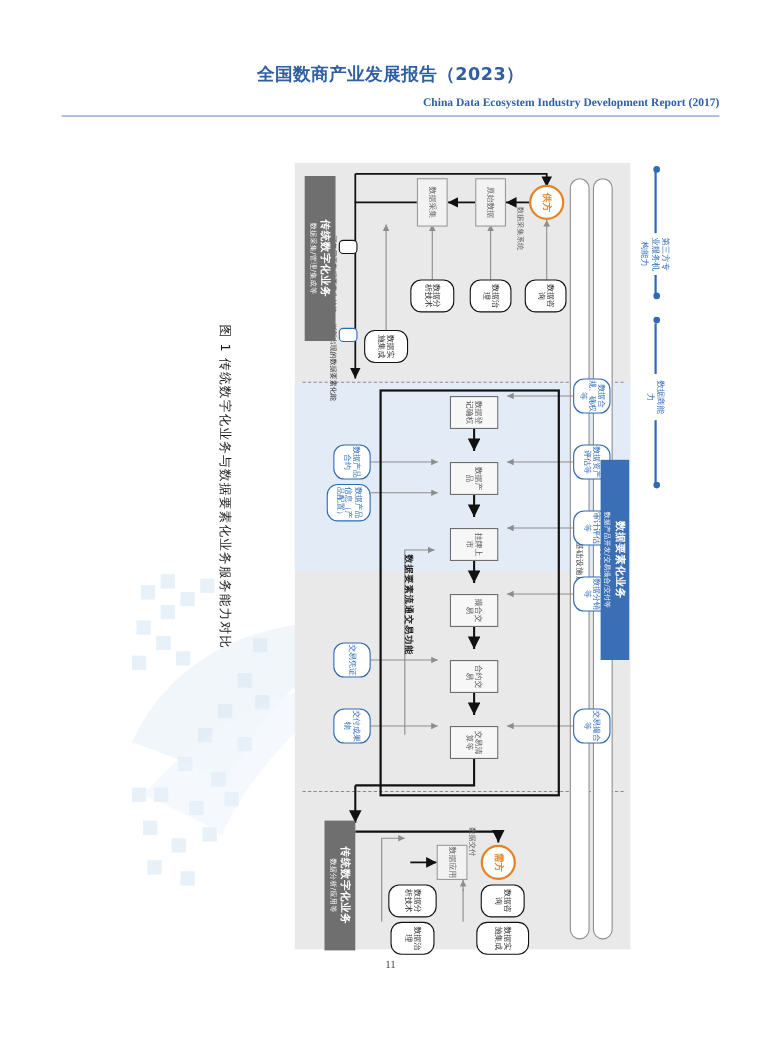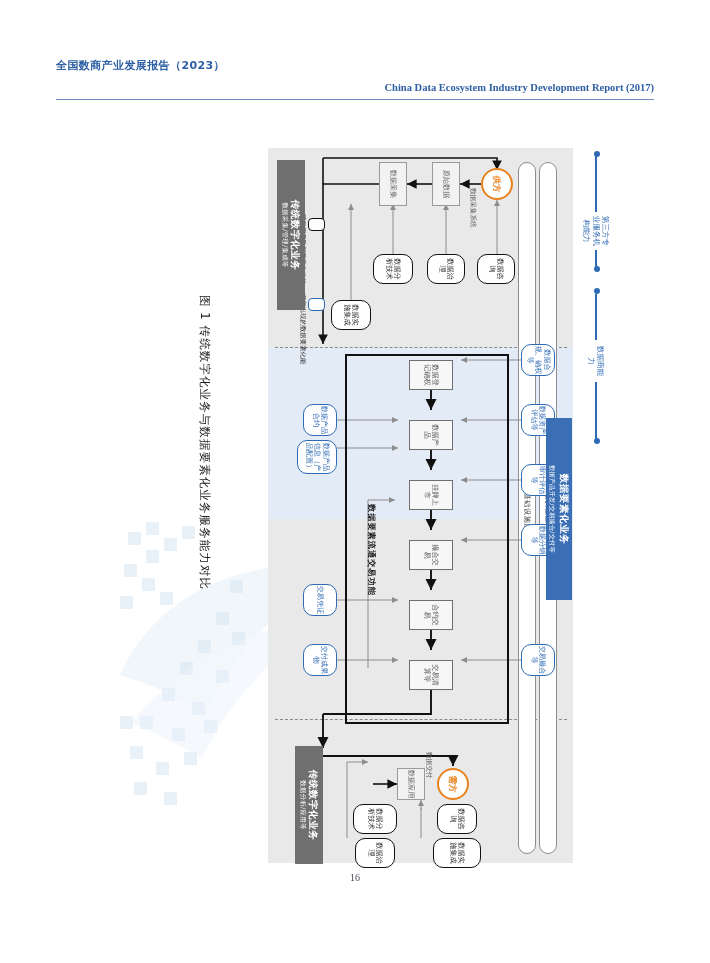--- a/index.html
+++ b/index.html
@@ -40,23 +40,23 @@
     font-family: "Liberation Sans", sans-serif;
   }
 
   
   .hdr {
     position: absolute;
     left: 56px; right: 56px; top: 58px;
     z-index: 5;
   }
   .hdr-cn {
-    text-align: left;
+    text-align: center;
     color: #2e5fa3;
-    font-size: 11px;
+    font-size: 16px;
     font-weight: bold;
     letter-spacing: .4px;
     font-family: "DejaVu Sans", sans-serif;
   }
   .hdr-en {
     text-align: right;
     color: #2e5fa3;
     font-size: 10.5px;
     font-weight: bold;
     margin-top: 9px;
@@ -484,15 +484,15 @@
     <div style="position:absolute; left:0; top:0; width:182px; height:26px;
                 transform-origin:0 0; transform:rotate(90deg) translateY(-26px);
                 background:#3a6fb5; color:#fff; display:flex; flex-direction:column;
                 align-items:center; justify-content:center; gap:1px;
                 font-family:'DejaVu Sans', sans-serif;">
       <span style="font-size:9.5px; font-weight:bold; letter-spacing:.6px;">数据要素化业务</span>
       <span style="font-size:6.2px; letter-spacing:.2px;">数据产品开发/交易撮合/交付等</span>
     </div>
   </div>
 
-  <div class="pageno">16</div>
+  <div class="pageno">11</div>
 
 </div>
 
 </body></html>

